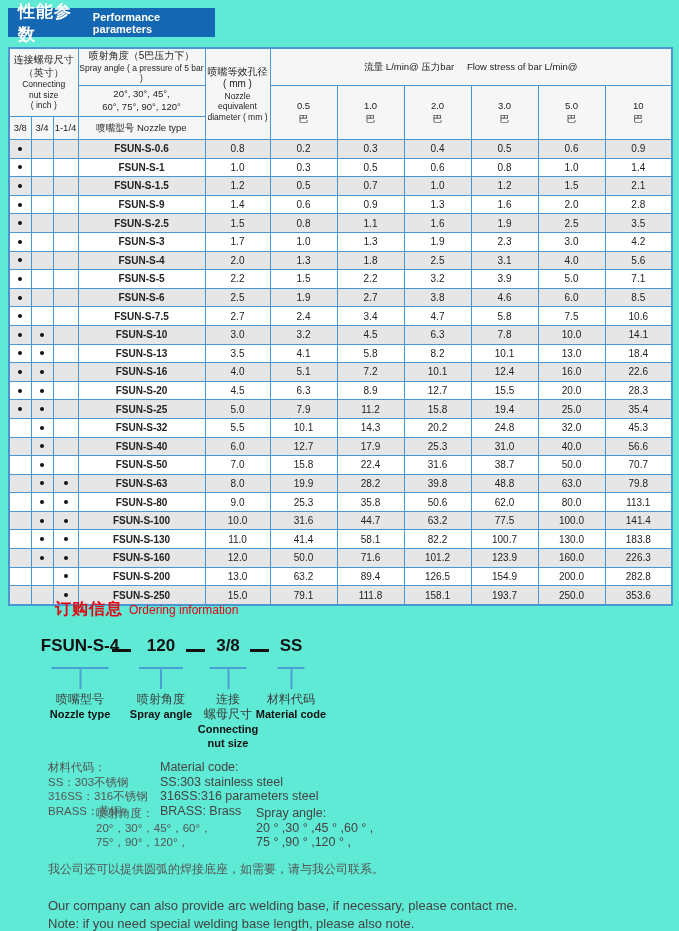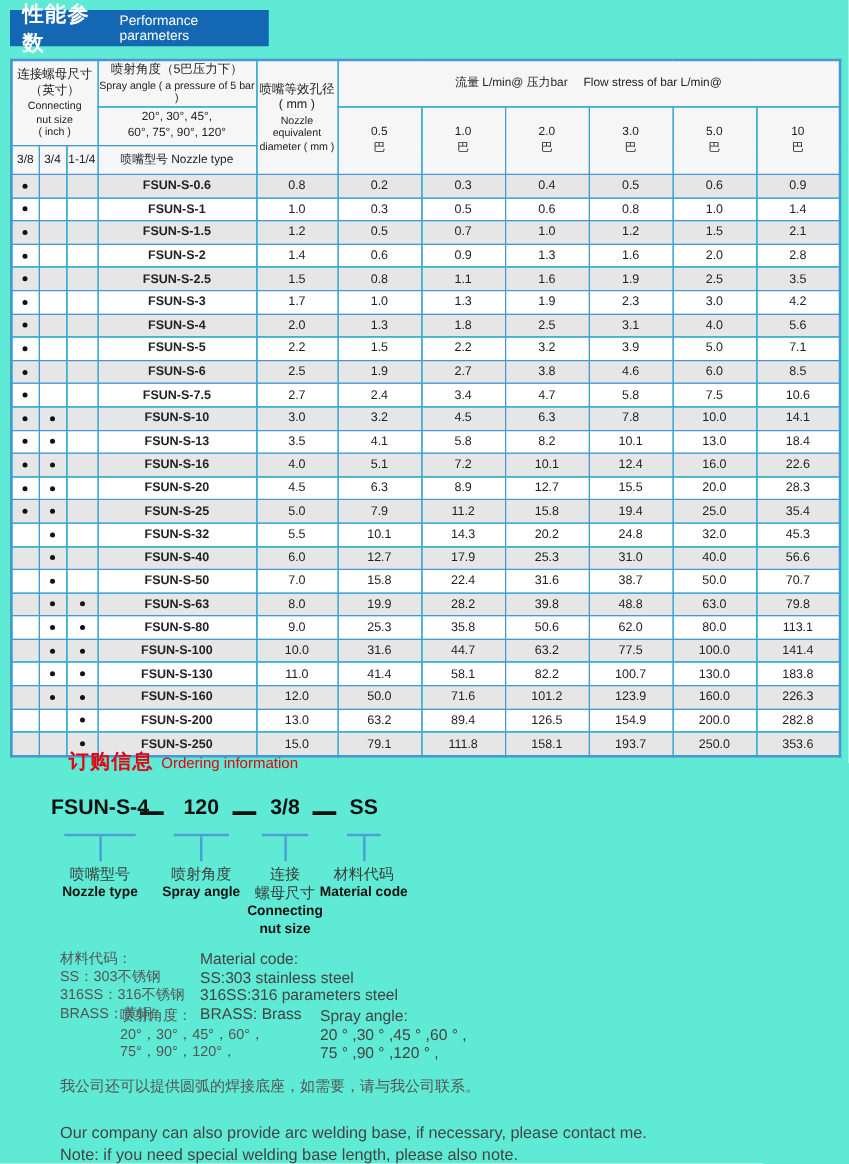--- a/index.html
+++ b/index.html
@@ -3,21 +3,21 @@
 <meta charset="utf-8">
 <style>
   html,body{margin:0;padding:0;background:#fff;}
   .page{position:relative;width:679px;height:931px;background:#5eead4;
         font-family:"Liberation Sans","DejaVu Sans",sans-serif;color:#333;overflow:hidden;}
 
   
   .title-bar{position:absolute;left:8px;top:8px;width:207px;height:29px;background:#1467b2;
              color:#fff;display:flex;align-items:center;gap:7px;padding-left:10px;box-sizing:border-box;}
   .title-zh{font-size:17px;font-weight:bold;letter-spacing:1px;}
-  .title-en{font-size:11px;font-weight:normal;}
+  .title-en{font-size:11px;font-weight:bold;}
 
   
   table.perf{position:absolute;left:8px;top:47px;width:663px;border-collapse:collapse;
              table-layout:fixed;border:2px solid #4a96d2;}
   .perf th,.perf td{border:1px solid #4a96d2;text-align:center;vertical-align:middle;
                     padding:0;overflow:hidden;}
   .perf thead th{background:#f6f6f6;font-weight:normal;font-size:10px;line-height:1.25;color:#222;}
   .perf .h-zh{font-size:10px;display:block;}
   .perf .h-en{font-size:8.5px;display:block;}
   .perf .angle-head{height:36px;}
@@ -196,21 +196,21 @@
           <td>1.2</td>
           <td>1.5</td>
           <td>2.1</td>
         </tr>
         <tr>
           <td>
             <span class="dot"></span>
           </td>
           <td></td>
           <td></td>
-          <td class="model">FSUN-S-2</td>
+          <td class="model">FSUN-S-9</td>
           <td>1.4</td>
           <td>0.6</td>
           <td>0.9</td>
           <td>1.3</td>
           <td>1.6</td>
           <td>2.0</td>
           <td>2.8</td>
         </tr>
         <tr class="odd">
           <td>

